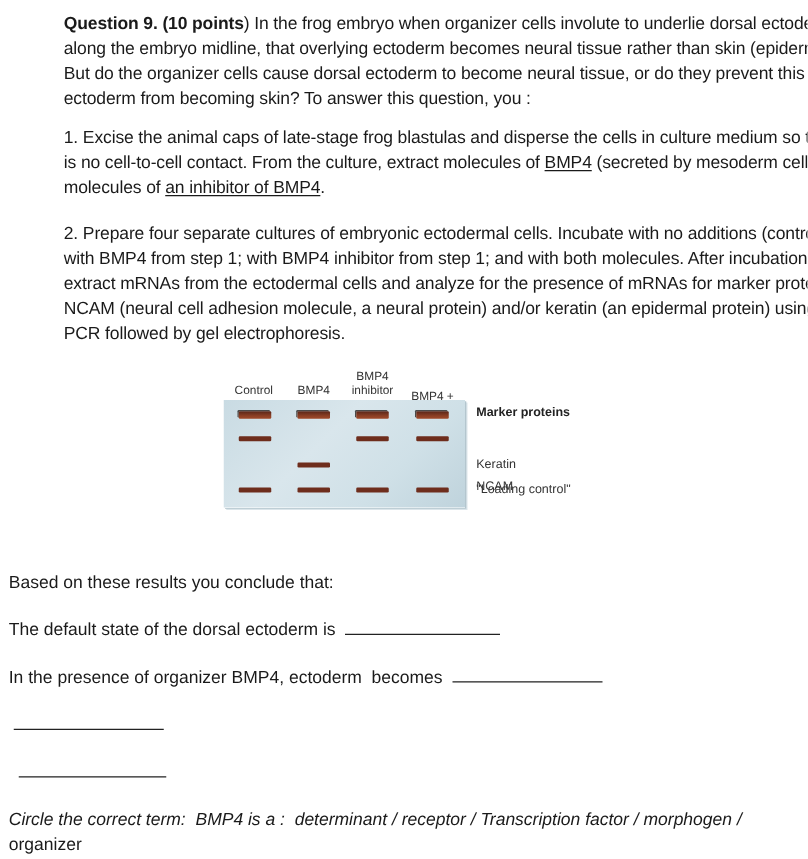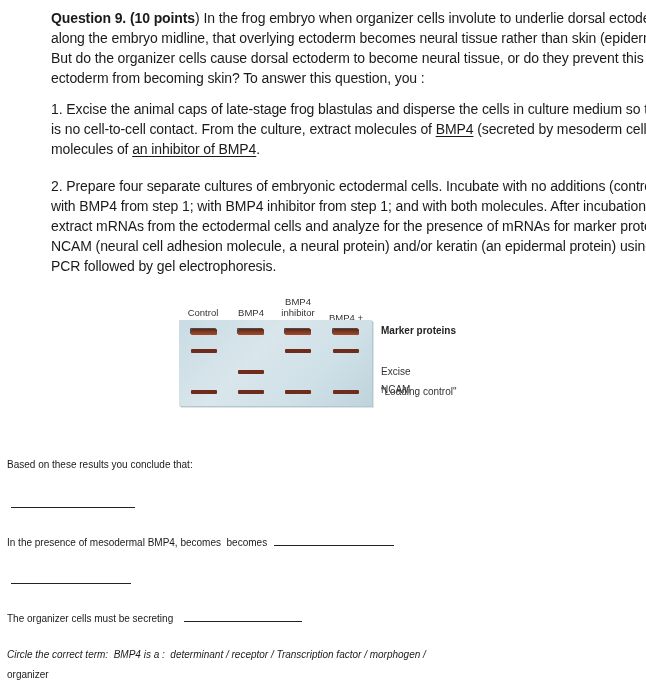--- a/index.html
+++ b/index.html
@@ -7,21 +7,21 @@
     width: 646px; height: 687px; position: relative; overflow: hidden;
     font-family: "Liberation Sans", sans-serif; color: #1a1a1a;
     font-size: 14px;
   }
   .para {
     position: absolute; left: 7px; width: 636px;
     line-height: 20px; font-size: 14px; letter-spacing: -0.1px; margin-left: 44px;
   }
   .bold { font-weight: bold; }
   .ul { text-decoration: underline; text-underline-offset: 2px; }
-  .line { position: absolute; left: 7px; font-size: 10px; line-height: 20px; white-space: nowrap; }
+  .line { position: absolute; left: 7px; font-size: 14px; line-height: 20px; white-space: nowrap; }
   .blank {
     display: inline-block; border-bottom: 1px solid #222; height: 14px;
     vertical-align: baseline; margin-left: 4px;
   }
   
   .gel-header {
     position: absolute; font-size: 9.5px; line-height: 11px; color: #333; text-align: center;
   }
   .gel {
     position: absolute; left: 179px; top: 320px; width: 193px; height: 86px;
@@ -82,38 +82,38 @@
     <div class="band" style="left:59px; top:50px;"></div>
 
     <div class="band" style="left:12px; top:70px;"></div>
     <div class="band" style="left:59px; top:70px;"></div>
     <div class="band" style="left:106px; top:70px;"></div>
     <div class="band" style="left:154px; top:70px;"></div>
   </div>
 
   <div class="legend bold" style="top:325px;">Marker proteins</div>
   <div class="legend" style="top:345px;margin-top:39px;">NCAM</div>
-  <div class="legend" style="top:366px;">Excise</div>
+  <div class="legend" style="top:366px;">Keratin</div>
   <div class="legend" style="top:386px;">"Loading control"</div>
 </div>
 
 <div class="line" style="top:455px;">Based on these results you conclude that:</div>
 
 <div class="line" style="top:493px;">
+  <span>The default state of the dorsal ectoderm is</span>
   <span class="blank" style="width:124px;"></span>
 </div>
 
 <div class="line" style="top:531px;">
-  <span style="white-space:pre;">In the presence of mesodermal BMP4, becomes  becomes</span>
+  <span style="white-space:pre;">In the presence of organizer BMP4, ectoderm  becomes</span>
   <span class="blank" style="width:120px;"></span>
 </div>
 
 <div class="line" style="top:569px;">
   <span class="blank" style="width:120px;"></span>
 </div>
 
 <div class="line" style="top:607px;">
-  <span>The organizer cells must be secreting</span>
   <span class="blank" style="width:118px; margin-left:8px;"></span>
 </div>
 
 <div class="line" style="top:645px; white-space:pre;font-style:italic;">Circle the correct term:  BMP4 is a :  determinant / receptor / Transcription factor / morphogen /</div>
 <div class="line" style="top:665px;text-align:center;">organizer</div>
 
 </body></html>

